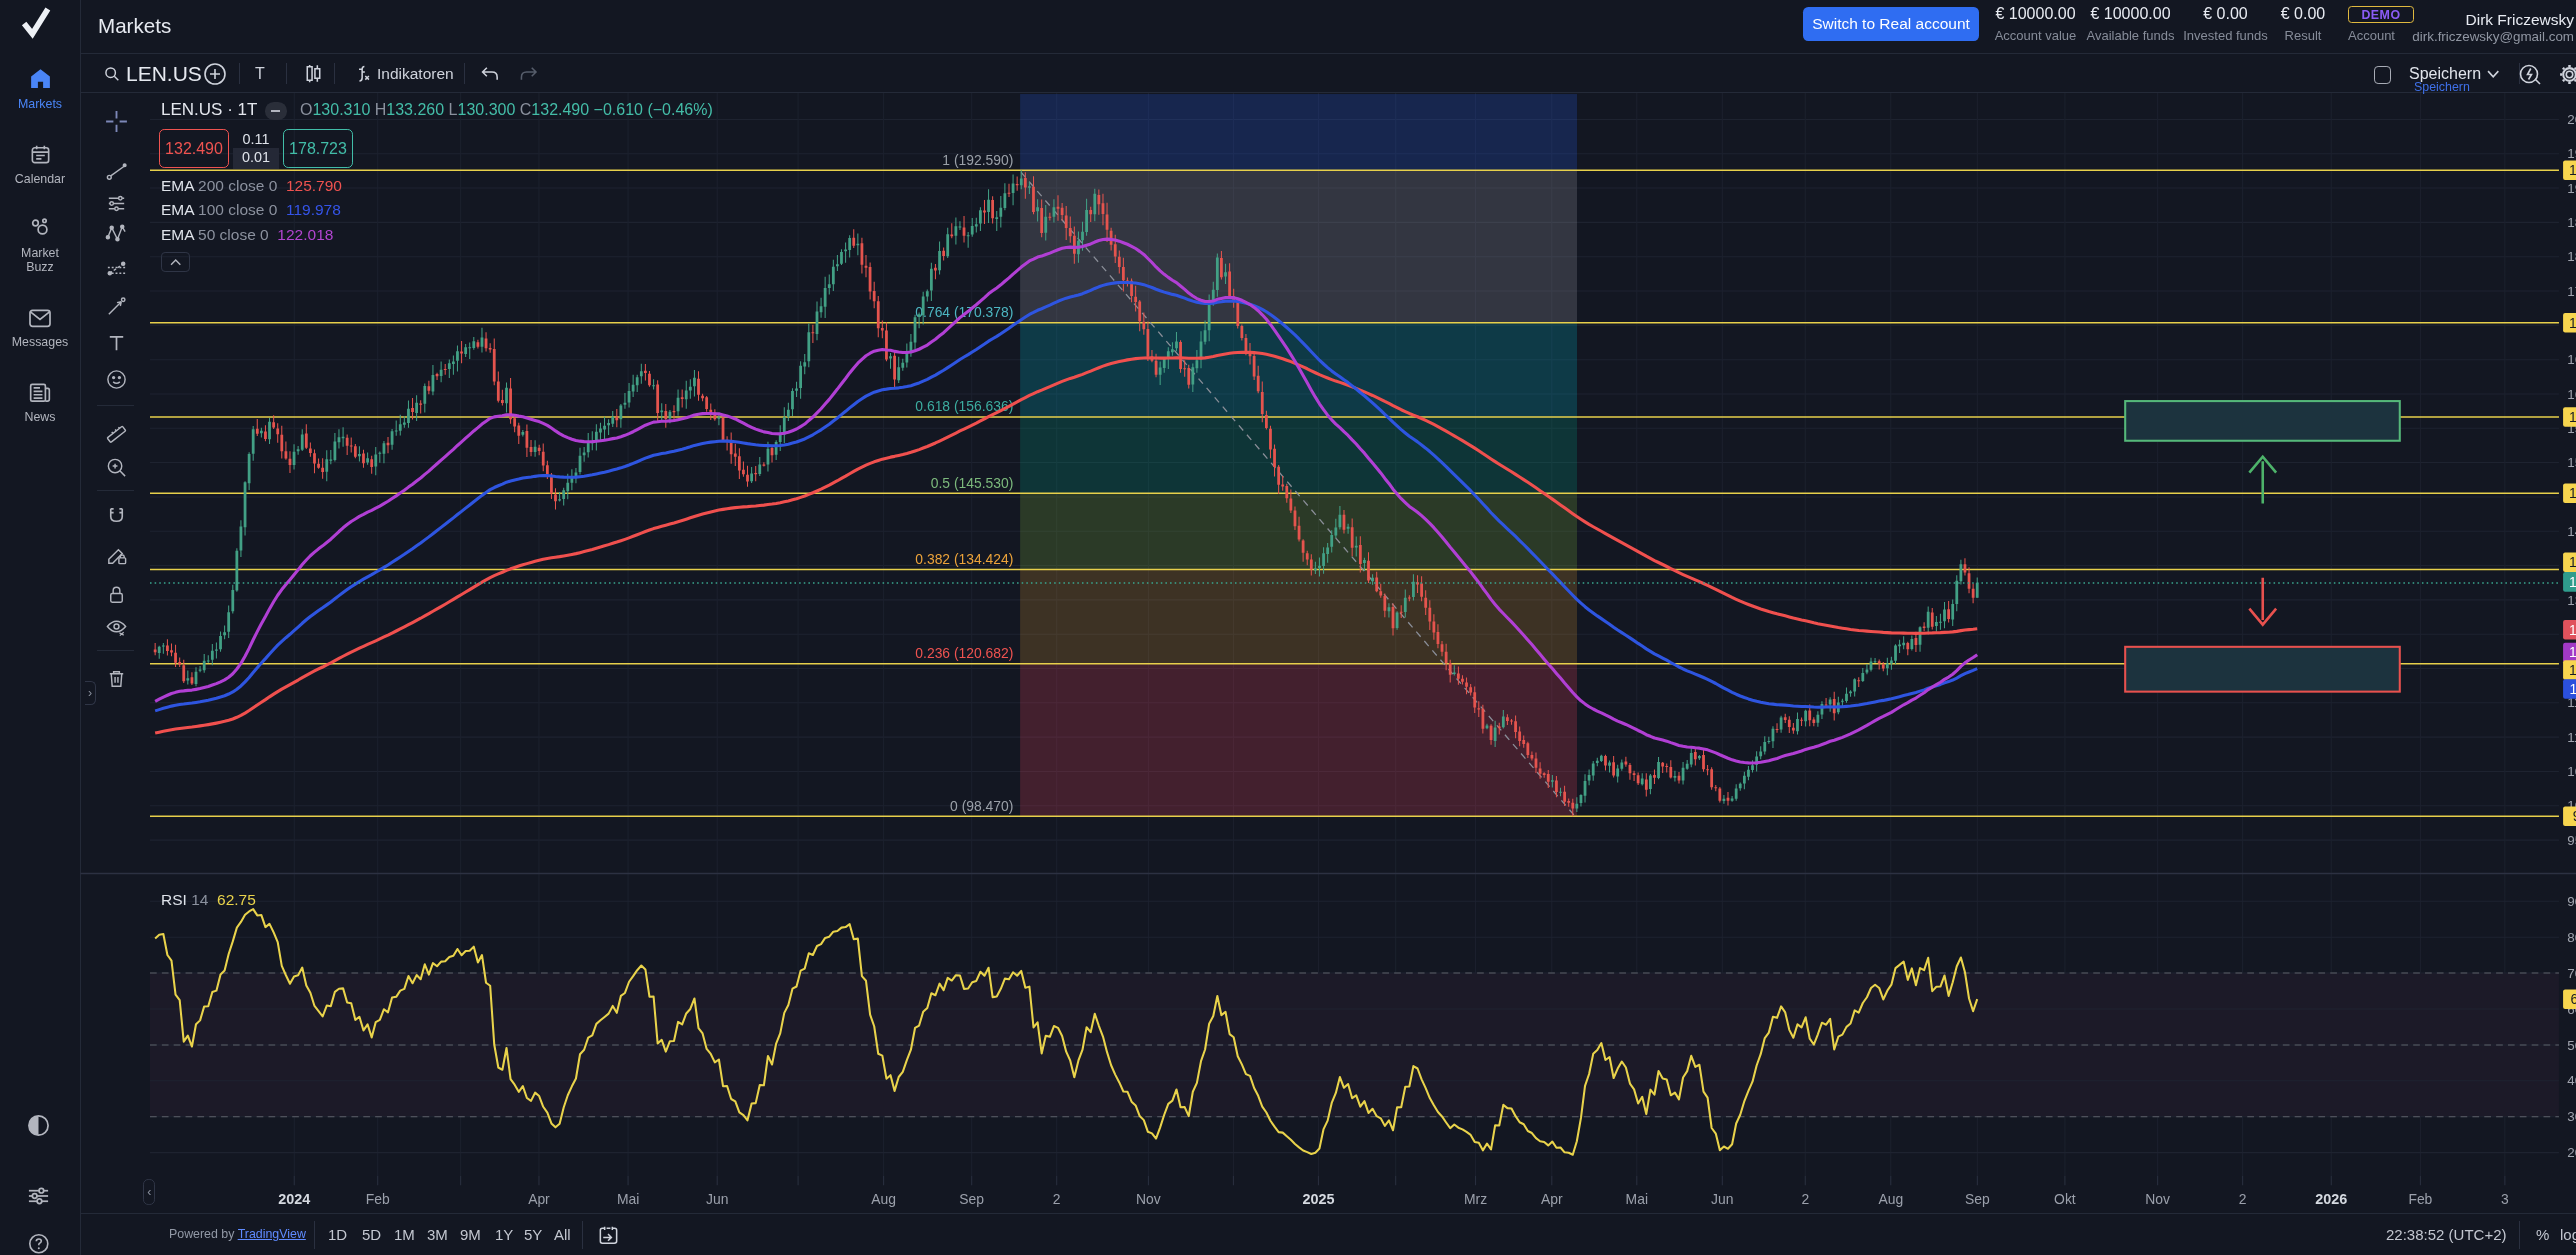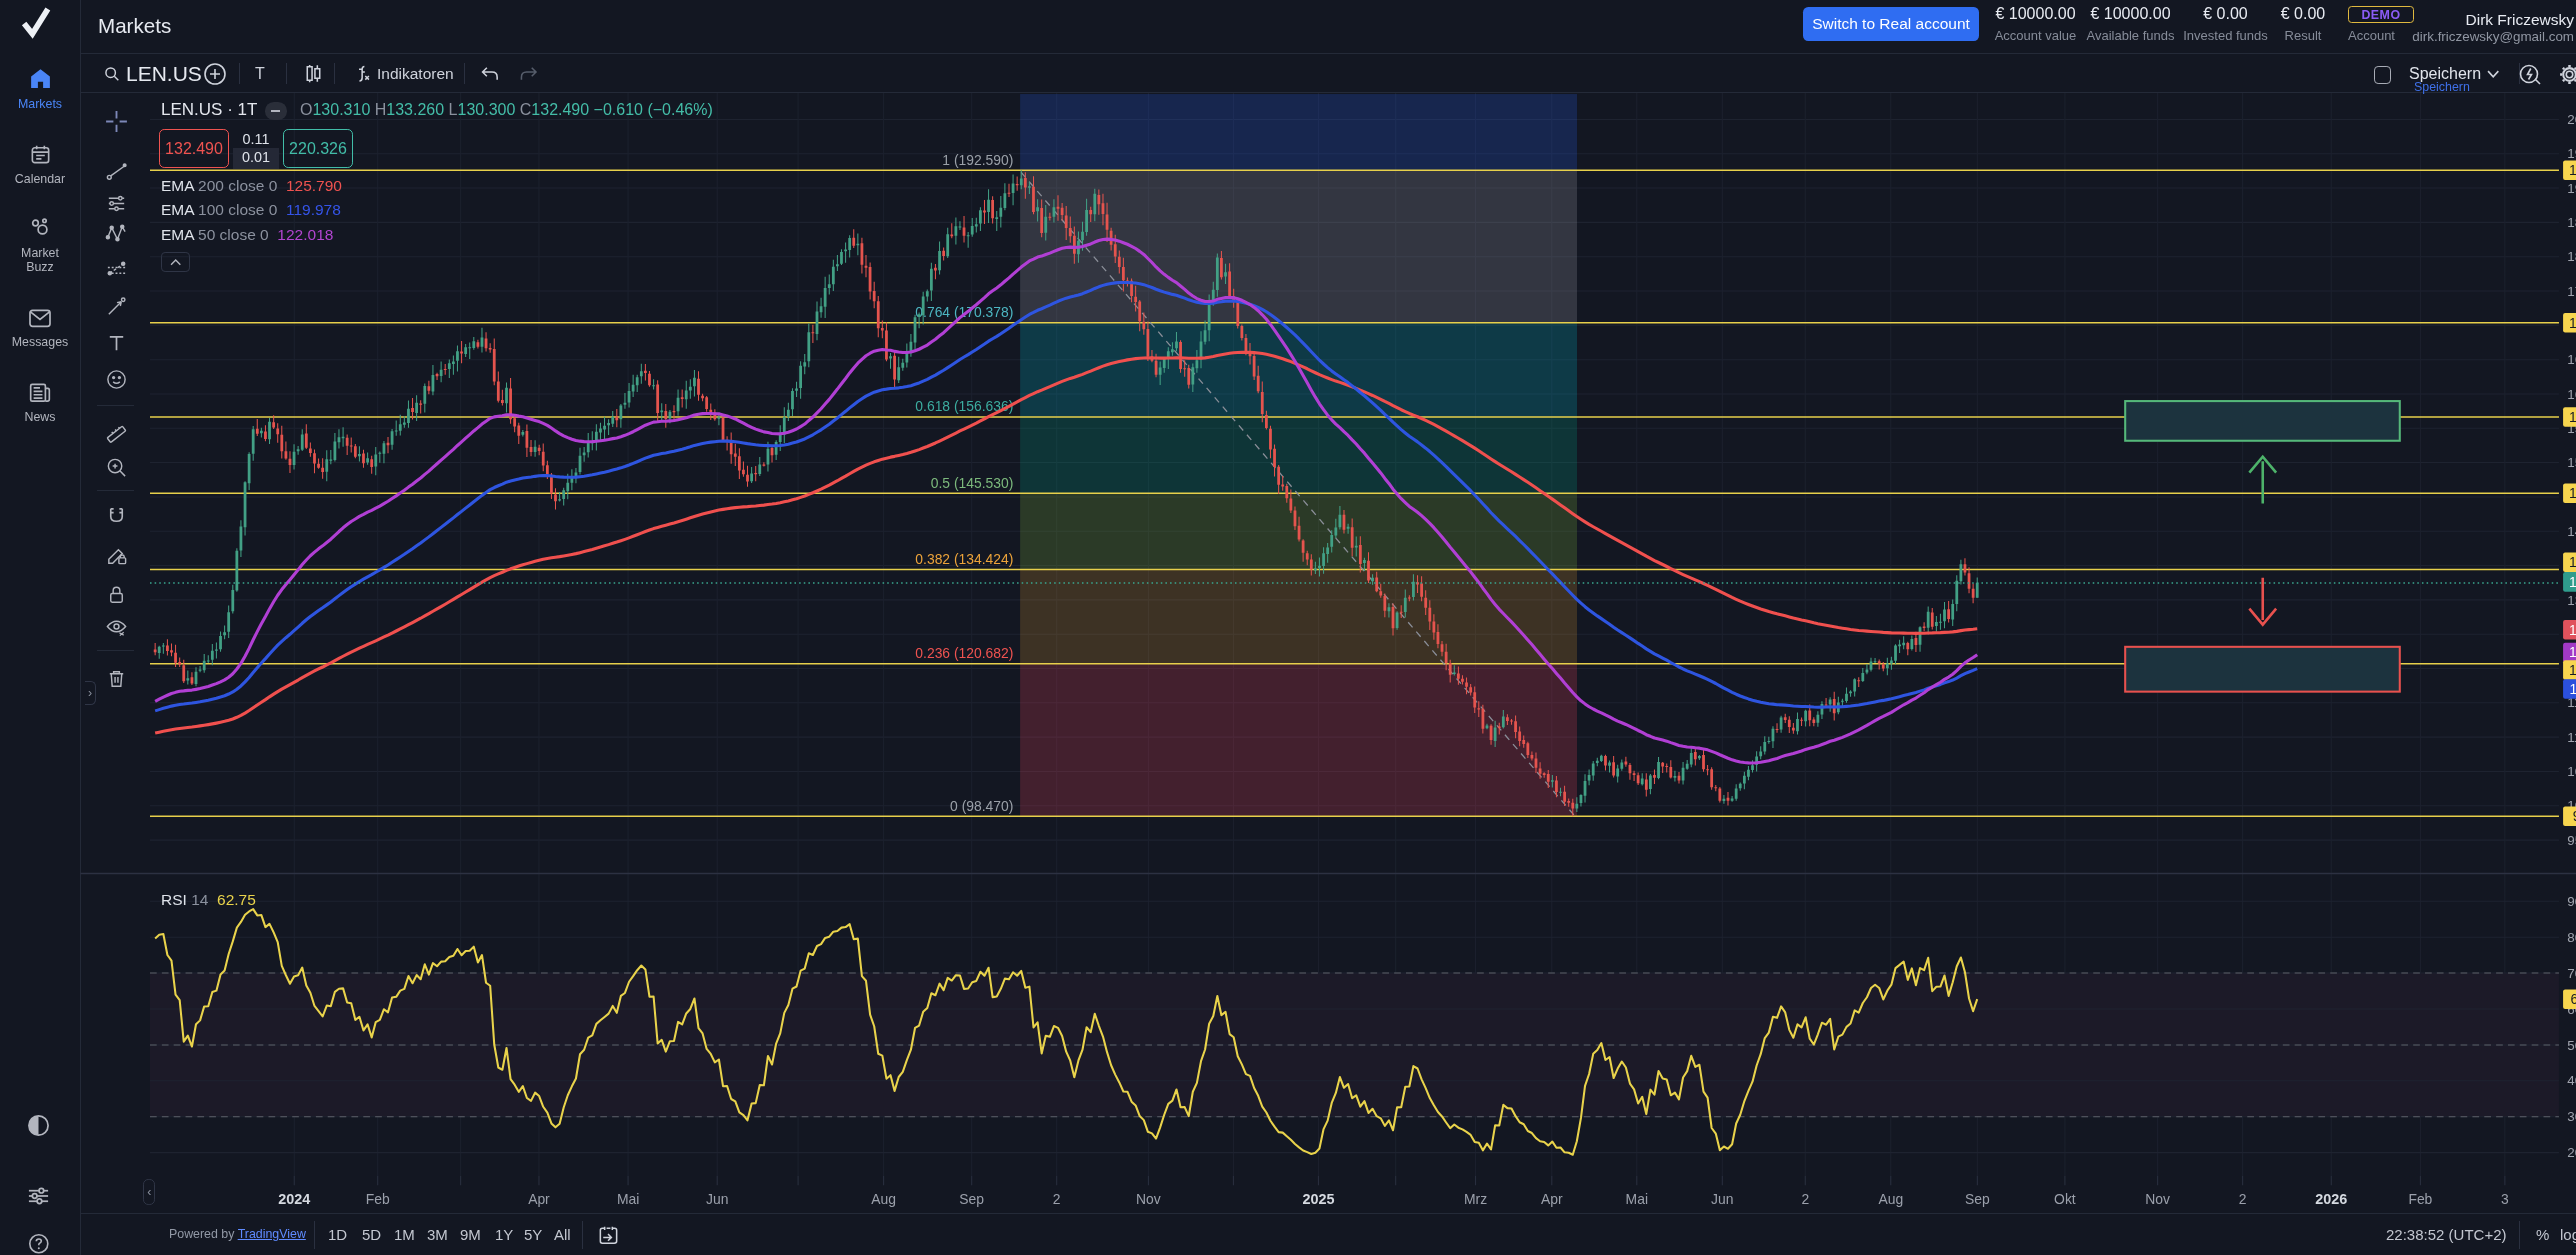--- a/index.html
+++ b/index.html
@@ -472,21 +472,21 @@
   </svg>
 
   <div class="abs" style="left:161px;top:100px;font-size:17px;color:#e4e7ee">LEN.US · 1T</div>
   <div class="abs" style="left:265px;top:102px;width:21.6px;height:17.5px;background:#2a2e39;border-radius:8.8px">
       <div style="width:9.3px;height:2.1px;background:#b2b5be;margin:7.7px auto 0"></div>
     </div>
   <div class="abs" style="left:300px;top:101px;font-size:16px;color:#8b919e">O<span style="color:#44bda8">130.310</span> H<span style="color:#44bda8">133.260</span> L<span style="color:#44bda8">130.300</span> C<span style="color:#44bda8">132.490</span><span style="color:#44bda8"> −0.610 (−0.46%)</span></div>
   <div class="abs" style="left:159px;top:129px;width:70px;height:39px;border:1.5px solid #ef5350;border-radius:5.2px;color:#ef5350;font-size:16px;text-align:center;line-height:37px">132.490</div>
   <div class="abs" style="left:234px;top:131px;width:44px;font-size:14.4px;color:#dfe3ea;text-align:center">0.11</div>
   <div class="abs" style="left:233px;top:148px;width:46px;height:21px;background:#242836;color:#dfe3ea;font-size:14.4px;text-align:center;line-height:19px">0.01</div>
-  <div class="abs" style="left:283px;top:129px;width:70px;height:39px;border:1.5px solid #42bda8;border-radius:5.2px;color:#42bda8;font-size:16px;text-align:center;line-height:37px">220.326</div>
+  <div class="abs" style="left:283px;top:129px;width:70px;height:39px;border:1.5px solid #42bda8;border-radius:5.2px;color:#42bda8;font-size:16px;text-align:center;line-height:37px">178.723</div>
   <div class="abs" style="left:161px;top:177px;font-size:15.5px;color:#dfe3ea">EMA <span style="color:#8b919e">200 close 0</span>&nbsp;&nbsp;<span style="color:#ef5350">125.790</span></div>
   <div class="abs" style="left:161px;top:201px;font-size:15.5px;color:#dfe3ea">EMA <span style="color:#8b919e">100 close 0</span>&nbsp;&nbsp;<span style="color:#3554e8">119.978</span></div>
   <div class="abs" style="left:161px;top:226px;font-size:15.5px;color:#dfe3ea">EMA <span style="color:#8b919e">50 close 0</span>&nbsp;&nbsp;<span style="color:#b245d1">122.018</span></div>
   <div class="abs" style="left:161px;top:252px;width:29px;height:19.6px;border:1px solid #2f3546;border-radius:4.1px">
     <svg style="left:7.2px;top:4.6px" width="13.4" height="9.3" viewBox="0 0 13 9" fill="none" stroke="#b2b5be" stroke-width="1.4">
         <path d="M2 6.5 L6.5 2 L11 6.5"></path>
       </svg>
   </div>
   <div class="abs" style="left:161px;top:891px;font-size:15.5px;color:#dfe3ea">RSI <span style="color:#8b919e">14</span>&nbsp;&nbsp;<span style="color:#e9d34b">62.75</span></div>
 

